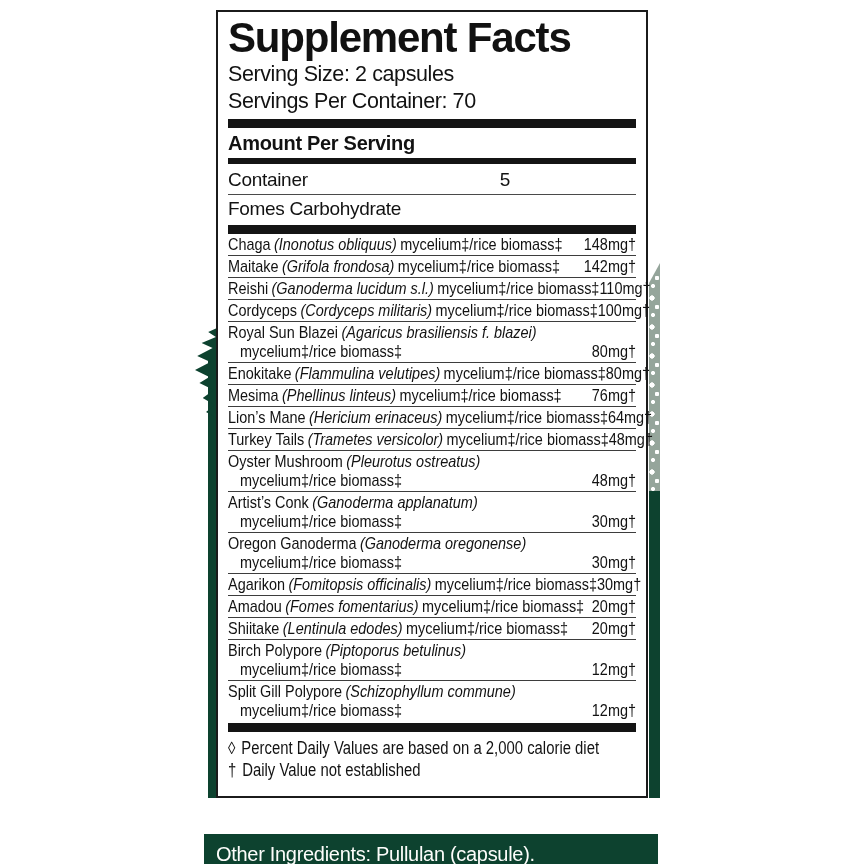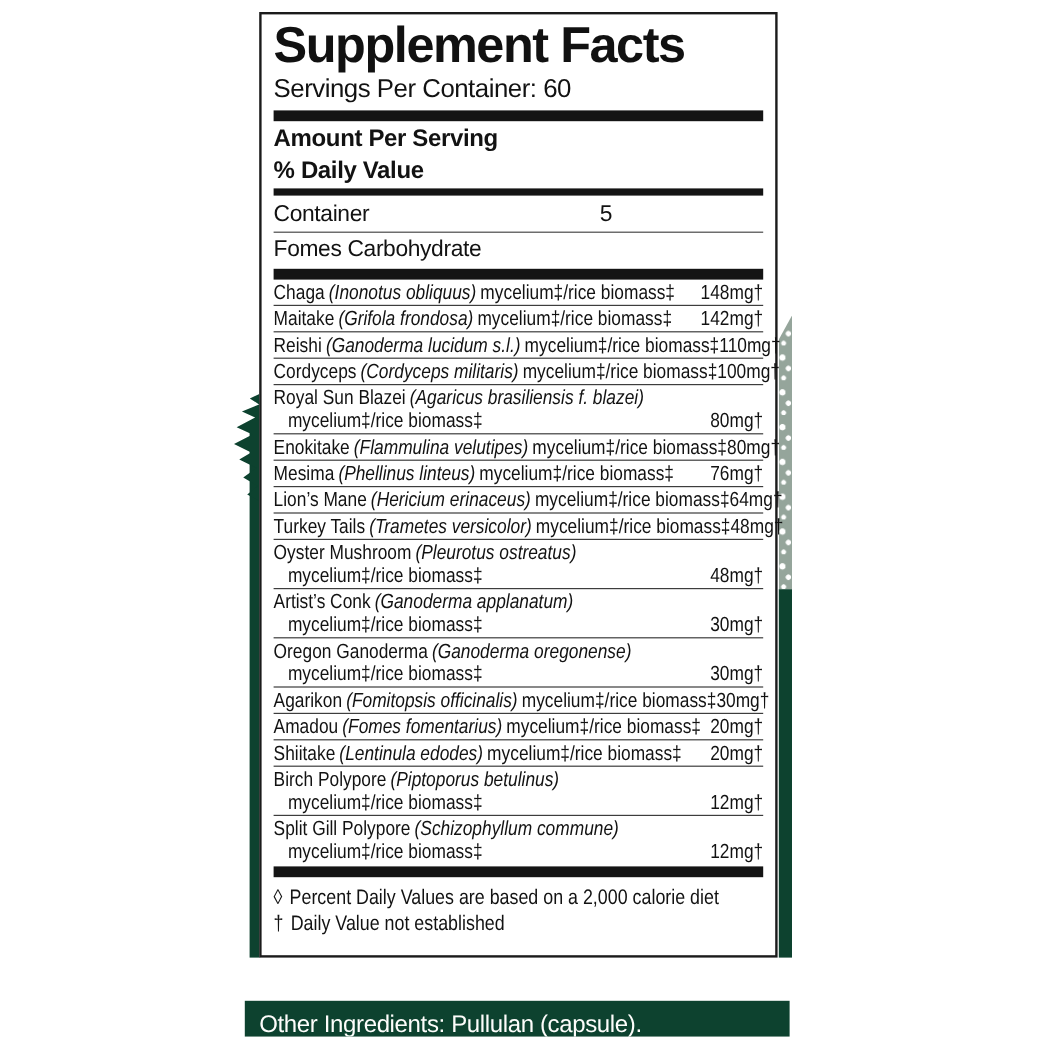--- a/index.html
+++ b/index.html
@@ -80,27 +80,27 @@
 
   <div class="left-col"></div>
   <div class="left-foliage"></div>
   <div class="right-strip">
     <div class="right-sage"></div>
     <div class="right-dark"></div>
   </div>
 
   <section class="facts">
     <h1>Supplement Facts</h1>
-    <div class="sline">Servings Per Container: 60</div>
+    <div class="sline">Serving Size: 2 capsules</div>
+    <div class="sline">Servings Per Container: 70</div>
 
     <div class="bar thick"></div>
 
     <div class="hdr">
       <span>Amount Per Serving</span>
-      <span>% Daily Value</span>
     </div>
 
     <div class="bar mid"></div>
 
     <div class="nrow">
       <span class="lbl">Container</span>
       <span class="vcol">
         <span class="v1">5</span>
       </span>
     </div>

